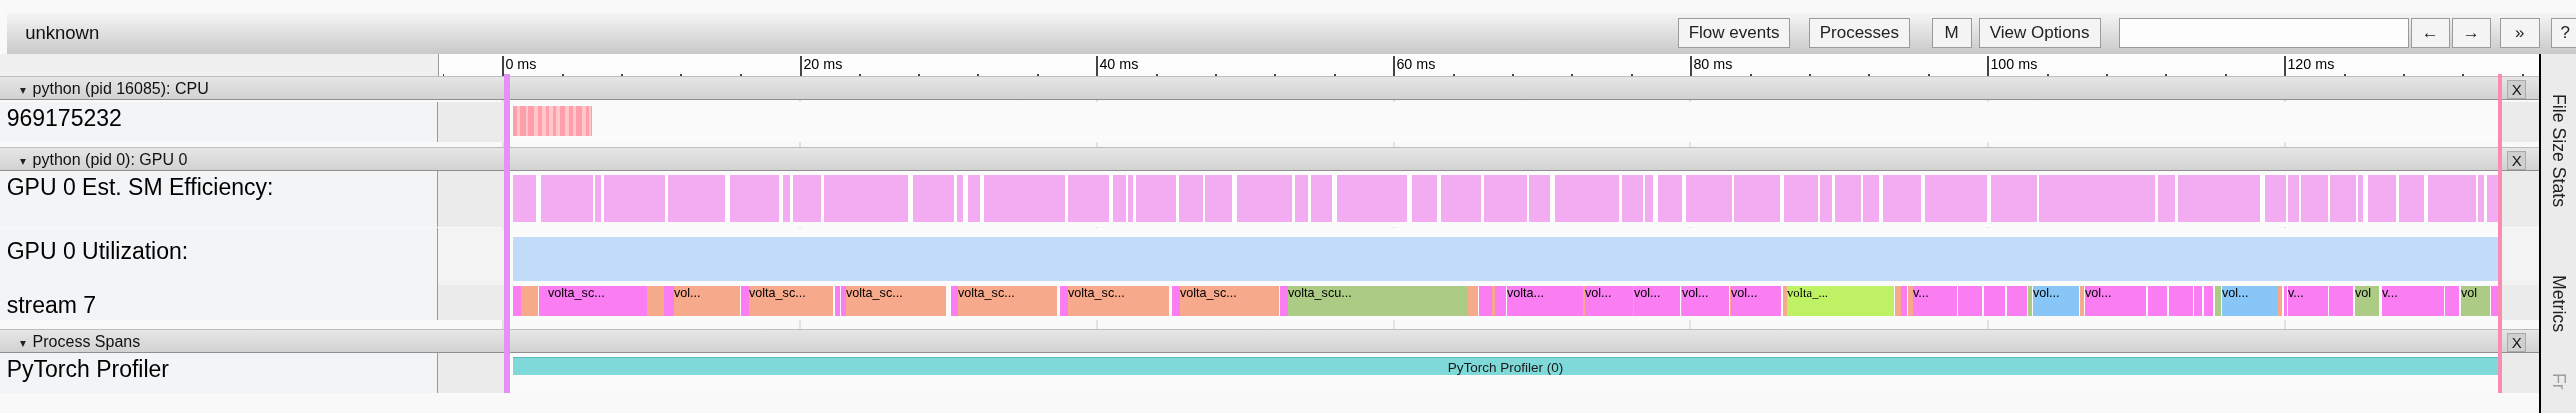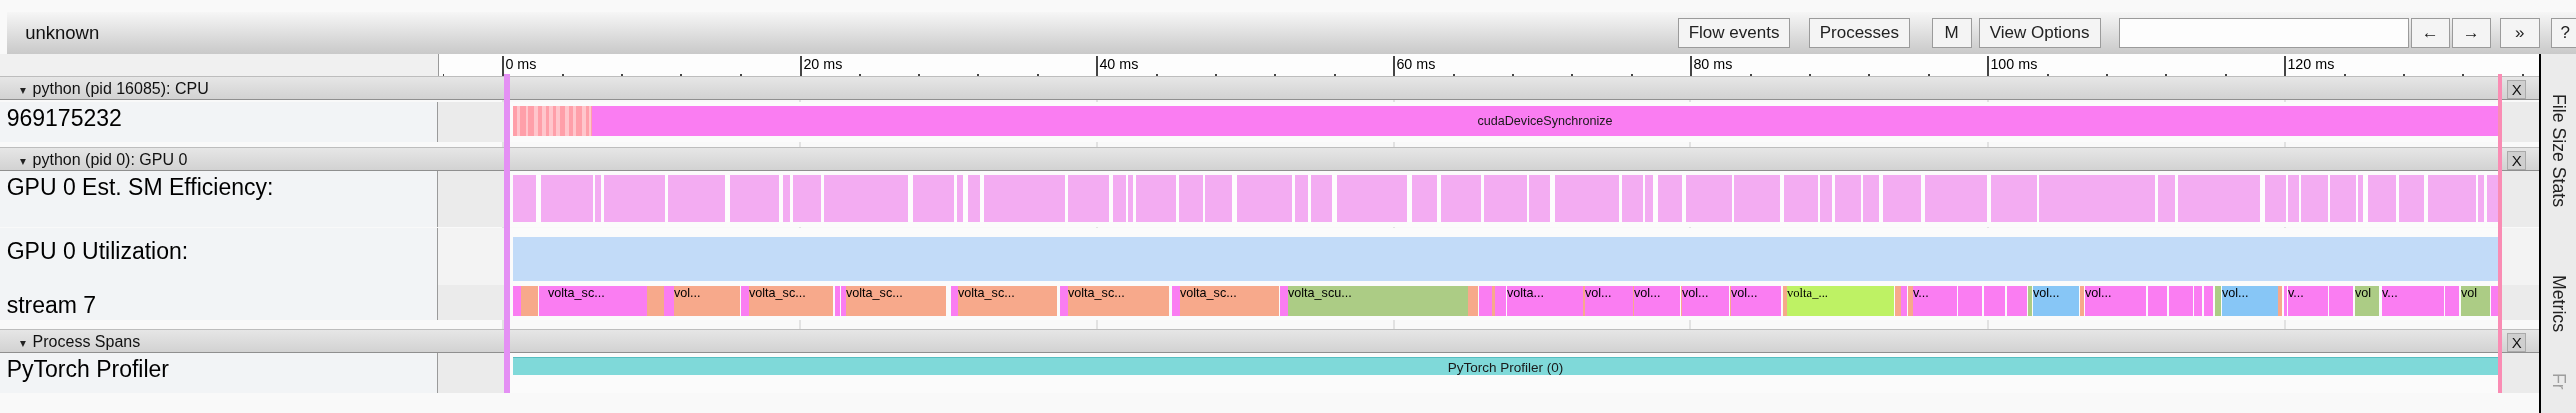--- a/index.html
+++ b/index.html
@@ -233,23 +233,20 @@
         <div class="stripe" style="left: 13px; width: 2.1px; background: rgb(255, 198, 204);"></div>
         <div class="stripe" style="left: 21px; width: 3.8px; background: rgb(255, 198, 204);"></div>
         <div class="stripe" style="left: 29px; width: 3.9px; background: rgb(255, 198, 204);"></div>
         <div class="stripe" style="left: 36px; width: 3.5px; background: rgb(255, 198, 204);"></div>
         <div class="stripe" style="left: 43px; width: 4.1px; background: rgb(255, 198, 204);"></div>
         <div class="stripe" style="left: 52px; width: 3.6px; background: rgb(255, 198, 204);"></div>
         <div class="stripe" style="left: 60px; width: 3.2px; background: rgb(255, 198, 204);"></div>
         <div class="stripe" style="left: 69px; width: 4.1px; background: rgb(255, 198, 204);"></div>
         <div class="stripe" style="left: 76px; width: 1.9px; background: rgb(255, 198, 204);"></div>
       </div>
-    <div class="bar" id="cuda-sync-bar" style="left:592px; top:106px; width:1906px; height:30px; background:#fa7df2;">
-      <div class="bar-text">cudaDeviceSynchronize</div>
-    </div>
     <div class="bar" id="sm-bar" style="left:513px; top:175px; width:1985px; height:47px; background:#f3acf2;">
         <div class="stripe" style="left: 23px; width: 4.8px; background: rgb(253, 253, 253);"></div>
         <div class="stripe" style="left: 80px; width: 2.2px; background: rgb(253, 253, 253);"></div>
         <div class="stripe" style="left: 88px; width: 2.7px; background: rgb(253, 253, 253);"></div>
         <div class="stripe" style="left: 152px; width: 2.6px; background: rgb(253, 253, 253);"></div>
         <div class="stripe" style="left: 212px; width: 4.5px; background: rgb(253, 253, 253);"></div>
         <div class="stripe" style="left: 266px; width: 3.9px; background: rgb(253, 253, 253);"></div>
         <div class="stripe" style="left: 277px; width: 3.4px; background: rgb(253, 253, 253);"></div>
         <div class="stripe" style="left: 308px; width: 3.4px; background: rgb(253, 253, 253);"></div>
         <div class="stripe" style="left: 395px; width: 4.5px; background: rgb(253, 253, 253);"></div>

